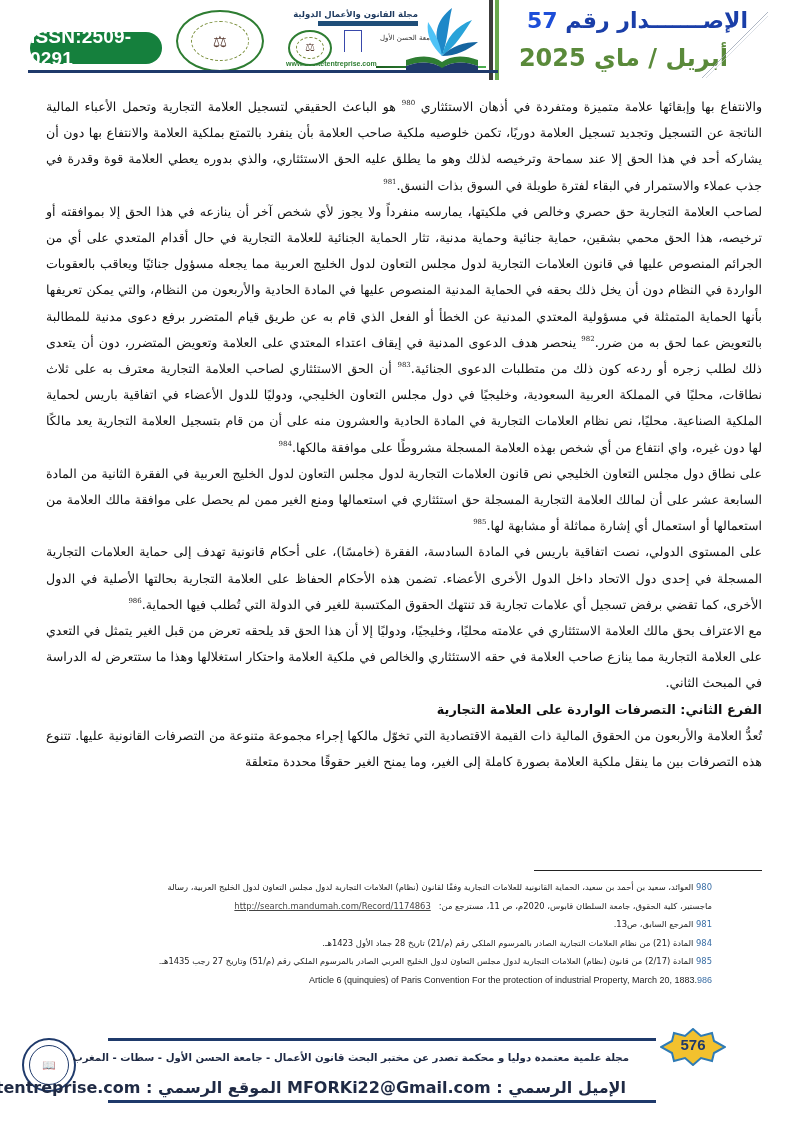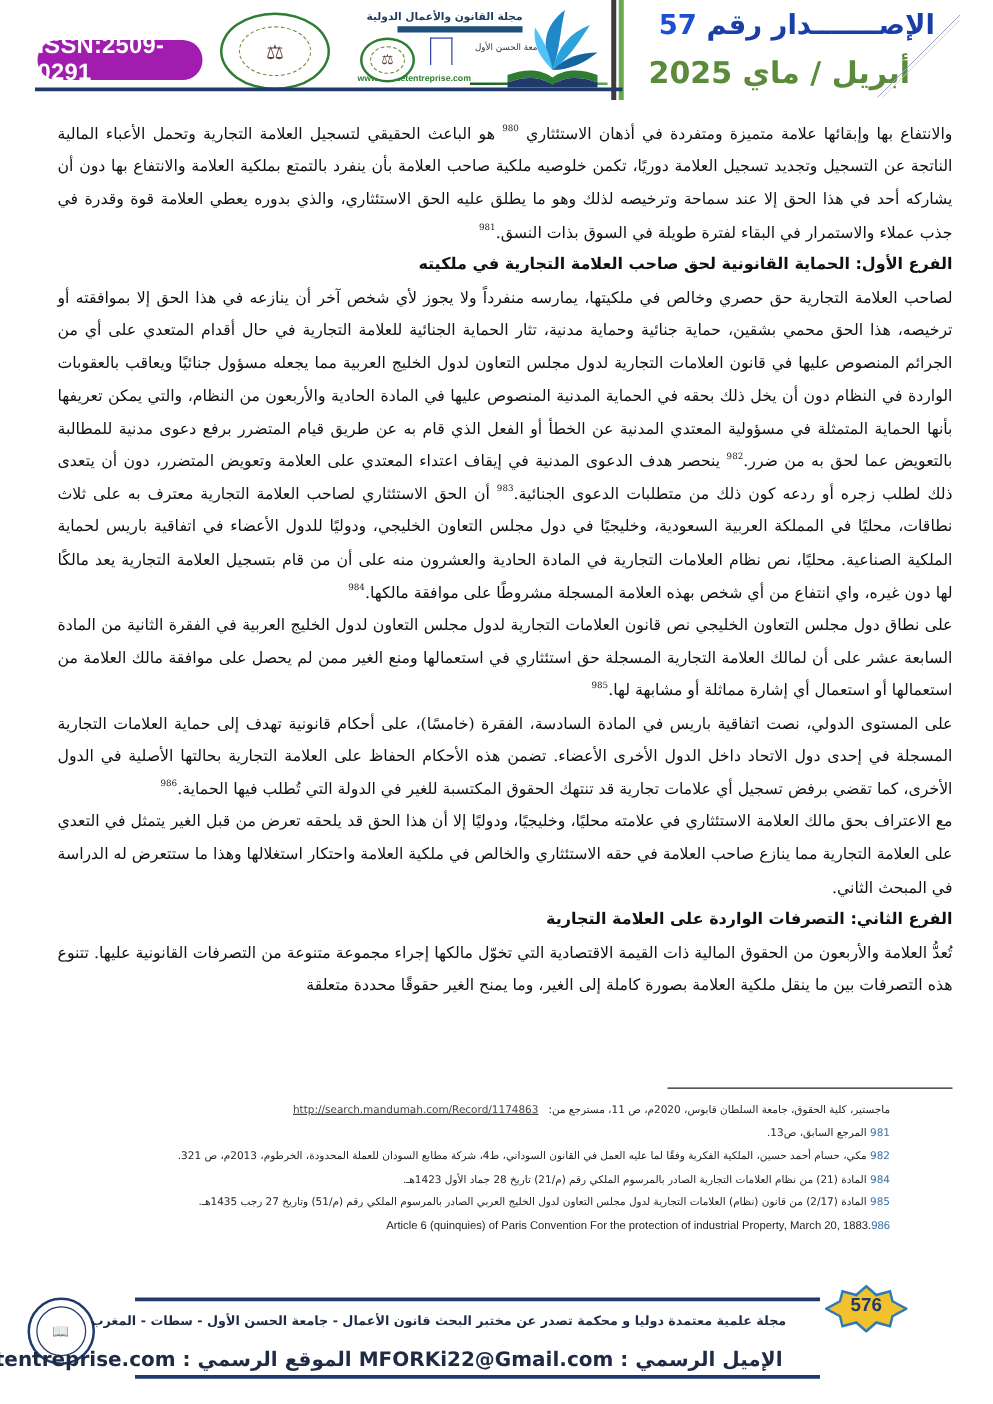--- a/index.html
+++ b/index.html
@@ -3,21 +3,21 @@
 <meta charset="utf-8">
 <style>
   * { box-sizing: border-box; margin: 0; padding: 0; }
   html, body { width: 794px; height: 1123px; background: #ffffff; overflow: hidden; }
   body { position: relative; font-family: "DejaVu Sans", sans-serif; color: #111; }
 
   
   .header { position: absolute; left: 0; top: 0; width: 794px; height: 92px; }
   .issn-badge {
     position: absolute; left: 30px; top: 32px; width: 132px; height: 32px;
-    background: #a21caf; border-radius: 16px; color: #fff;
+    background: #15803d; border-radius: 16px; color: #fff;
     font-family: "Liberation Sans", sans-serif; font-size: 19px; font-weight: bold;
     display: flex; align-items: center; justify-content: center; letter-spacing: 0.2px;
   }
   .seal {
     position: absolute; border-radius: 50%; border: 2px solid #2e7d32;
     display: flex; align-items: center; justify-content: center; background: #fff;
   }
   .seal-lab { left: 176px; top: 10px; width: 88px; height: 62px; border-radius: 50% / 50%; }
   .seal-lab .inner, .seal-small .inner {
     width: 70%; height: 70%; border-radius: 50%; border: 1px dashed #7a8f3c;
@@ -137,21 +137,20 @@
   </svg>
   <div class="header-rule"></div>
 </div>
 
 <div class="content">
   <p>
     <span>والانتفاع بها وإبقائها علامة متميزة ومتفردة في أذهان الاستئثاري</span>
     <sup>980</sup>
     <span> هو الباعث الحقيقي لتسجيل العلامة التجارية وتحمل الأعباء المالية الناتجة عن التسجيل وتجديد تسجيل العلامة دوريًا، تكمن خلوصيه ملكية صاحب العلامة بأن ينفرد بالتمتع بملكية العلامة والانتفاع بها دون أن يشاركه أحد في هذا الحق إلا عند سماحة وترخيصه لذلك وهو ما يطلق عليه الحق الاستئثاري، والذي بدوره يعطي العلامة  قوة وقدرة في جذب عملاء والاستمرار في البقاء لفترة طويلة في السوق بذات النسق.</span><sup>981</sup>
   </p>
-  <h3>الفرع الأول: الحماية القانونية لحق صاحب العلامة التجارية في ملكيته</h3>
   <p>
     <span>لصاحب العلامة التجارية حق حصري وخالص في ملكيتها، يمارسه منفرداً ولا يجوز لأي شخص آخر أن ينازعه في هذا الحق إلا بموافقته أو ترخيصه، هذا الحق محمي بشقين، حماية جنائية وحماية مدنية، تثار الحماية الجنائية للعلامة التجارية في حال أقدام المتعدي على أي من الجرائم المنصوص عليها في قانون العلامات التجارية لدول مجلس التعاون لدول الخليج العربية مما يجعله مسؤول جنائيًا ويعاقب بالعقوبات الواردة في النظام دون أن يخل ذلك بحقه في الحماية المدنية المنصوص عليها في المادة الحادية والأربعون من النظام، والتي يمكن تعريفها بأنها الحماية المتمثلة في مسؤولية المعتدي المدنية عن الخطأ أو الفعل الذي قام به عن طريق قيام المتضرر برفع دعوى مدنية للمطالبة بالتعويض عما لحق به من ضرر.</span><sup>982</sup>
     <span> ينحصر هدف الدعوى المدنية في إيقاف اعتداء المعتدي على العلامة وتعويض المتضرر، دون أن يتعدى ذلك لطلب زجره أو ردعه كون ذلك من متطلبات الدعوى الجنائية.</span><sup>983</sup>
     <span> أن الحق الاستئثاري لصاحب العلامة التجارية معترف به على ثلاث نطاقات، محليًا في المملكة العربية السعودية، وخليجيًا في دول مجلس التعاون الخليجي، ودوليًا للدول الأعضاء في اتفاقية باريس لحماية الملكية الصناعية. محليًا، نص نظام العلامات التجارية في المادة الحادية والعشرون منه على أن من قام بتسجيل العلامة التجارية يعد مالكًا لها دون غيره، واي انتفاع من أي شخص بهذه العلامة المسجلة مشروطًا على موافقة مالكها.</span><sup>984</sup>
   </p>
   <p>
     <span>على نطاق دول مجلس التعاون الخليجي نص قانون العلامات التجارية لدول مجلس التعاون لدول الخليج العربية في الفقرة الثانية من المادة السابعة عشر على أن لمالك العلامة التجارية المسجلة حق استئثاري في استعمالها ومنع الغير ممن لم يحصل على موافقة مالك العلامة من استعمالها أو استعمال أي إشارة مماثلة أو مشابهة لها.</span><sup>985</sup>
   </p>
   <p>
     <span>على المستوى الدولي، نصت اتفاقية باريس في المادة السادسة، الفقرة (خامسًا)، على أحكام قانونية تهدف إلى حماية العلامات التجارية المسجلة في إحدى دول الاتحاد داخل الدول الأخرى الأعضاء. تضمن هذه الأحكام الحفاظ على العلامة التجارية بحالتها الأصلية في الدول الأخرى، كما تقضي برفض تسجيل أي علامات تجارية قد تنتهك الحقوق المكتسبة للغير في الدولة التي تُطلب فيها الحماية.</span><sup>986</sup>
@@ -161,30 +160,30 @@
   </p>
   <h3>الفرع الثاني: التصرفات الواردة على العلامة التجارية</h3>
   <p>
     <span>تُعدُّ العلامة والأربعون من الحقوق المالية ذات القيمة الاقتصادية التي تخوّل مالكها إجراء مجموعة متنوعة من التصرفات القانونية عليها. تتنوع هذه التصرفات بين ما ينقل ملكية العلامة بصورة كاملة إلى الغير، وما يمنح الغير حقوقًا محددة متعلقة</span>
   </p>
 </div>
 
 <div class="fn-rule"></div>
 <div class="footnotes">
   <div class="fn">
+    <span class="fn-num">980</span>
+    <span>العوائد، سعيد بن أحمد بن سعيد، الحماية القانونية للعلامات التجارية وفقًا لقانون (نظام) العلامات التجارية لدول مجلس التعاون لدول الخليج العربية، رسالة</span>
+  </div>
+  <div class="fn">
     <span>ماجستير، كلية الحقوق، جامعة السلطان قابوس، 2020م، ص 11، مسترجع من:</span>
     &nbsp;&nbsp;<a>http://search.mandumah.com/Record/1174863</a>
   </div>
   <div class="fn">
     <span class="fn-num">981</span>
     <span>المرجع السابق، ص13.</span>
-  </div>
-  <div class="fn">
-    <span class="fn-num">982</span>
-    <span>مكي، حسام أحمد حسين، الملكية الفكرية وفقًا لما عليه العمل في القانون السوداني، ط4، شركة مطابع السودان للعملة المحدودة، الخرطوم، 2013م، ص 321.</span>
   </div>
   <div class="fn">
     <span class="fn-num">984</span>
     <span>المادة (21) من نظام العلامات التجارية الصادر بالمرسوم الملكي رقم (م/21) تاريخ 28 جماد الأول 1423هـ.</span>
   </div>
   <div class="fn">
     <span class="fn-num">985</span>
     <span>المادة (2/17) من قانون (نظام) العلامات التجارية لدول مجلس التعاون لدول الخليج العربي الصادر بالمرسوم الملكي رقم (م/51) وتاريخ 27 رجب 1435هـ.</span>
   </div>
   <div class="fn fn-en">

